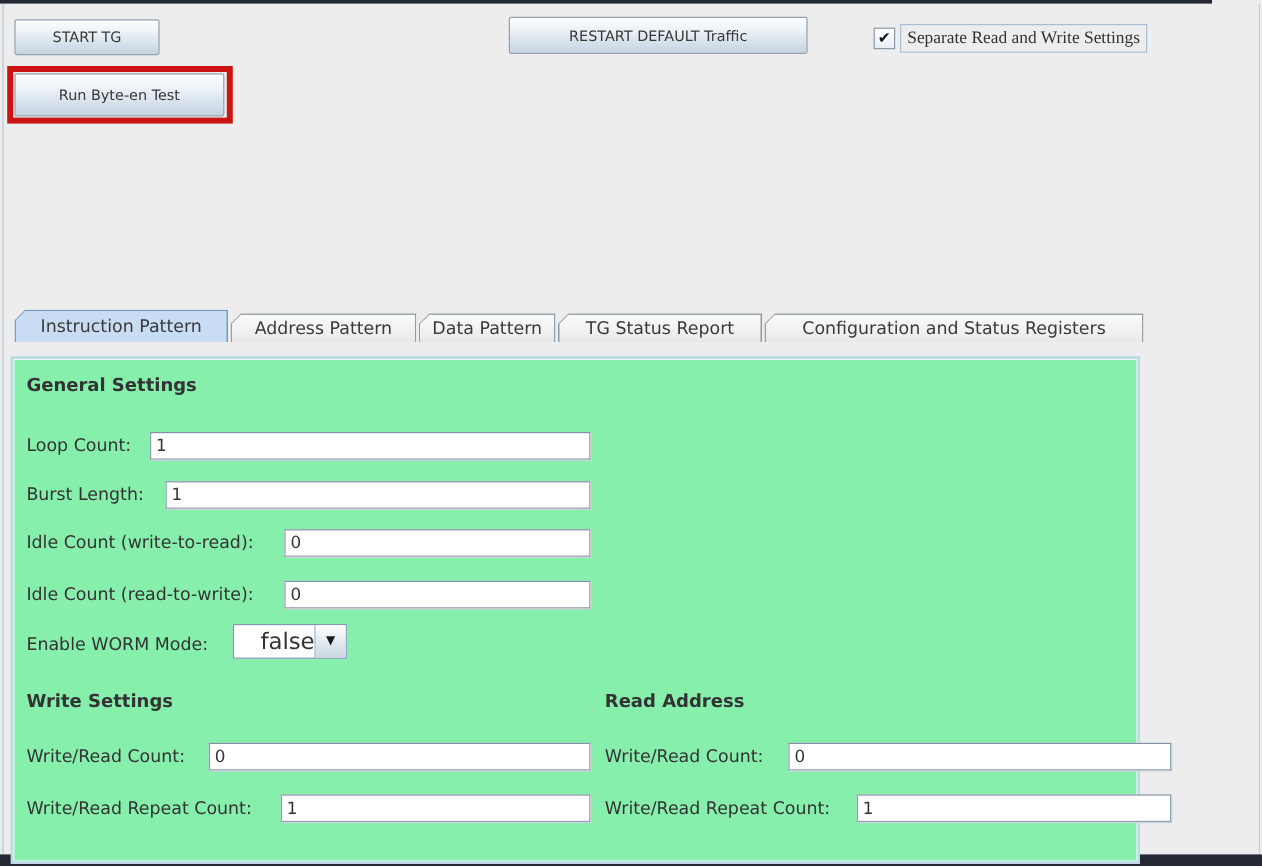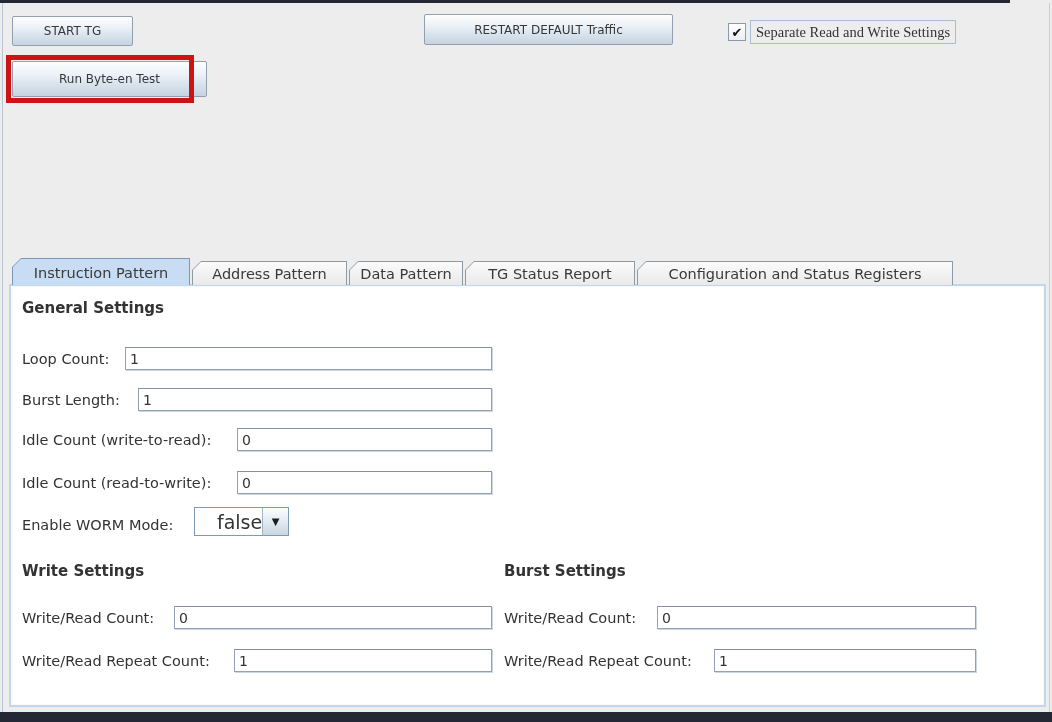--- a/index.html
+++ b/index.html
@@ -24,21 +24,21 @@
     display:flex; align-items:center; justify-content:center;
     background:linear-gradient(to bottom,#fdfeff 0%,#eaf0f6 40%,#d6e1eb 70%,#c6d4e1 100%);
     border:1px solid #92a0ad;
     border-radius:2px;
     font-size:12px; color:#383838;
     box-shadow:inset 0 1px 0 rgba(255,255,255,.8);
     cursor:default;
   }
   #btn-start   { left:12px;  top:16px; width:121px; height:30px; }
   #btn-restart { left:424px; top:14px; width:249px; height:31px; }
-  #btn-byteen  { left:12px;  top:61px; width:195px; height:36px;text-align:right; }
+  #btn-byteen  { left:12px;  top:61px; width:175px; height:36px;text-align:right; }
 
   #highlight-box {
     position:absolute; left:6px; top:55px; width:188px; height:48px;
     border:5px solid #cc1414; z-index:5; pointer-events:none;
   }
 
   
   #separate-checkbox {
     position:absolute; left:728px; top:23px; width:18px; height:18px;
     background:linear-gradient(to bottom,#ffffff,#e9eef3);
@@ -75,22 +75,22 @@
   .tab .lbl {
     position:relative; width:100%; height:100%;
     display:flex; align-items:center; justify-content:center;
     padding-top:2px; font-size:14.5px; color:#3a3a3a; white-space:nowrap;
   }
   #tab-0 { width:178px; } #tab-1 { width:155px; } #tab-2 { width:114px; }
   #tab-3 { width:170px; } #tab-4 { width:316px; }
 
   
   #panel {
-    position:absolute; left:9px; top:284px; width:1037px; height:423px;
-    background:#ffffff;
+    position:absolute; left:9px; top:297px; width:941px; height:423px;
+    background:#86efac;
     border:2px solid #c3d7ec;
     box-shadow:inset 0 0 0 1px #f7fafd;
     z-index:1;
   }
   .section-title { position:absolute; font-size:15px; font-weight:bold; color:#333; white-space:nowrap; }
   #gen-title   { left:11px;  top:13px;  }
   #write-title { left:11px;  top:276px; }
   #read-title  { left:493px; top:276px; }
 
   .flabel {
@@ -200,21 +200,21 @@
 
   <div id="lbl-worm" class="flabel">Enable WORM Mode:</div>
   <div id="combo-worm">
     <div class="combo-value">false</div>
     <div class="combo-btn">
       <span>▼</span>
     </div>
   </div>
 
   <div id="write-title" class="section-title">Write Settings</div>
-  <div id="read-title" class="section-title">Burst Settings</div>
+  <div id="read-title" class="section-title">Read Address</div>
 
   <div id="lbl-w0" class="flabel">Write/Read Count:</div>
   <input id="fld-w0" class="tfield" type="text" value="0" style="">
 
   <div id="lbl-w1" class="flabel">Write/Read Repeat Count:</div>
   <input id="fld-w1" class="tfield" type="text" value="1" style="">
 
   <div id="lbl-r0" class="flabel">Write/Read Count:</div>
   <input id="fld-r0" class="tfield" type="text" value="0" style="">
 

